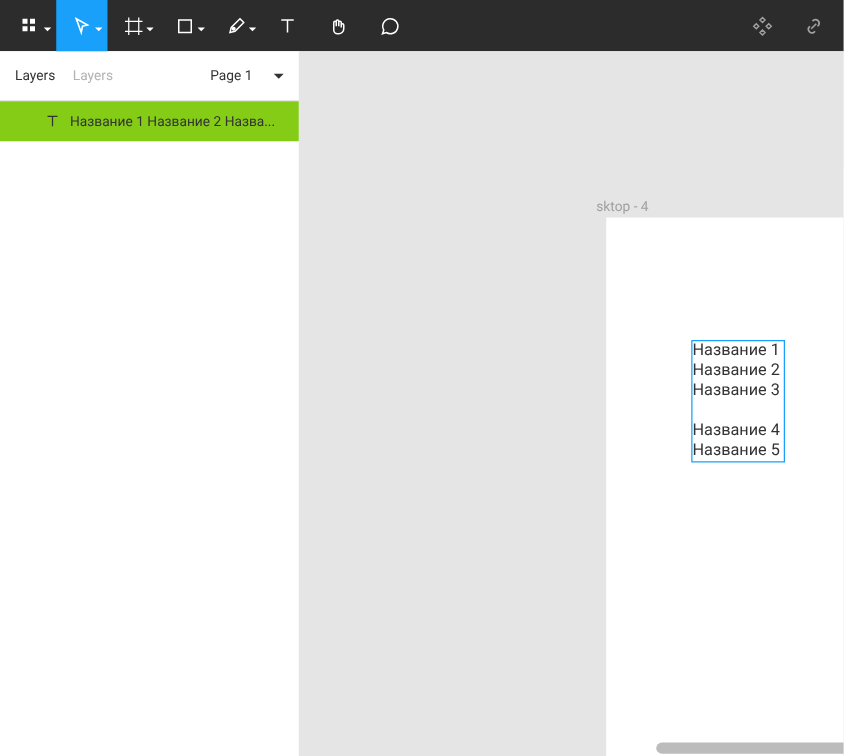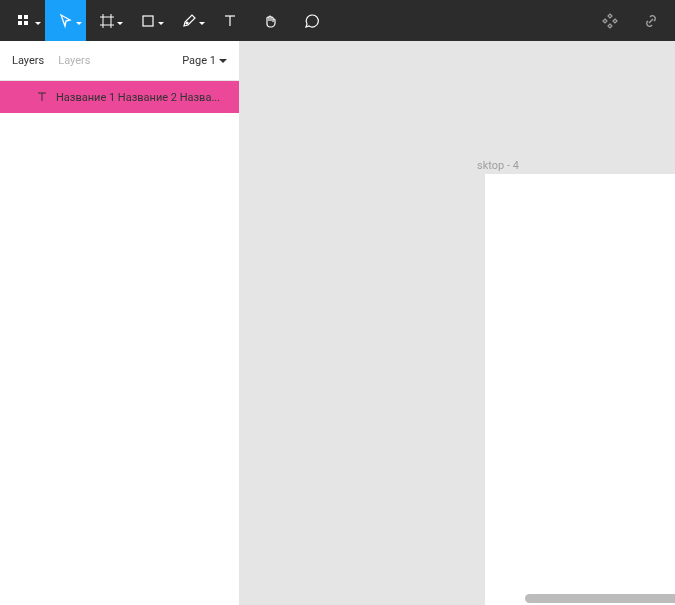--- a/index.html
+++ b/index.html
@@ -12,25 +12,25 @@
   .tool .caret { position: absolute; right: 4px; top: 50%; transform: translateY(-50%); }
   .tool .caret svg { width: 6px; height: 6px; }
   .right-group { margin-left: auto; display: flex; align-items: center; }
   .right-group .tool svg { width: 18px; height: 18px; }
   .body { flex: 1; display: flex; min-height: 0; }
   .sidebar { width: 240px; background: #fff; border-right: 1px solid #e5e5e5; display: flex; flex-direction: column; }
   .side-tabs { height: 40px; display: flex; align-items: center; justify-content: space-between; padding: 0 12px; border-bottom: 1px solid #e5e5e5; font-size: 11px; }
   .side-tabs-left { display: flex; gap: 14px; }
   .tabbtn { cursor: pointer; color: #b3b3b3; }
   .tabbtn.active { color: #333; font-weight: 400; }
-  .pagebtn { display: flex; align-items: center; gap: 3px; color: #333; cursor: pointer; margin-left: 16px; }
+  .pagebtn { display: flex; align-items: center; gap: 17px; color: #333; cursor: pointer; margin-left: 16px; }
   .pagebtn svg { width: 8px; height: 8px; }
   .layer-row { height: 32px; display: flex; align-items: center; gap: 8px; font-size: 11px; color: #333; cursor: pointer; }
   .layer-row.frame { padding-left: 14px; }
-  .layer-row.text { padding-left: 36px; background: #ec4899; }
+  .layer-row.text { padding-left: 36px; background: #84cc16; }
   .layer-row svg { width: 12px; height: 12px; flex-shrink: 0; }
   .layer-label { white-space: nowrap; overflow: hidden; text-overflow: ellipsis; }
   .canvas-wrap { flex: 1; position: relative; background: #e5e5e5; overflow: hidden; }
   .frame-label { position: absolute; left: 245px; top: 118px; font-size: 11px; color: #a0a0a0; transform: translateX(-8px); }
   .frame { position: absolute; left: 245px; top: 133px; width: 430px; height: 458px; background: #fff; }
   .text-node { position: absolute; left: 313px; top: 231px; width: 75px; border: 1px solid #18a0fb; font-size: 13px; line-height: 16px; color: #333; padding: 0; overflow: hidden; white-space: nowrap; }
   .text-node .line { height: 16px; }
   .text-node .blank { height: 16px; }
   .scrollbar-h { position: absolute; left: 285px; bottom: 2px; width: 340px; height: 9px; background: #bcbcbc; border-radius: 5px; }
 </style>
@@ -144,16 +144,24 @@
             <line x1="2" y1="2" x2="10" y2="2"></line>
             <line x1="6" y1="2" x2="6" y2="10"></line>
           </svg>
         <span class="layer-label">Название 1 Название 2 Назва...</span>
       </div>
     </div>
 
     <div class="canvas-wrap">
       <div class="frame-label">sktop - 4</div>
       <div class="frame"></div>
+      <div class="text-node">
+        <div class="line">Название 1</div>
+        <div class="line">Название 2</div>
+        <div class="line">Название 3</div>
+        <div class="blank"></div>
+        <div class="line">Название 4</div>
+        <div class="line">Название 5</div>
+      </div>
       <div class="scrollbar-h"></div>
     </div>
   </div>
 </div>
 
 </body></html>

